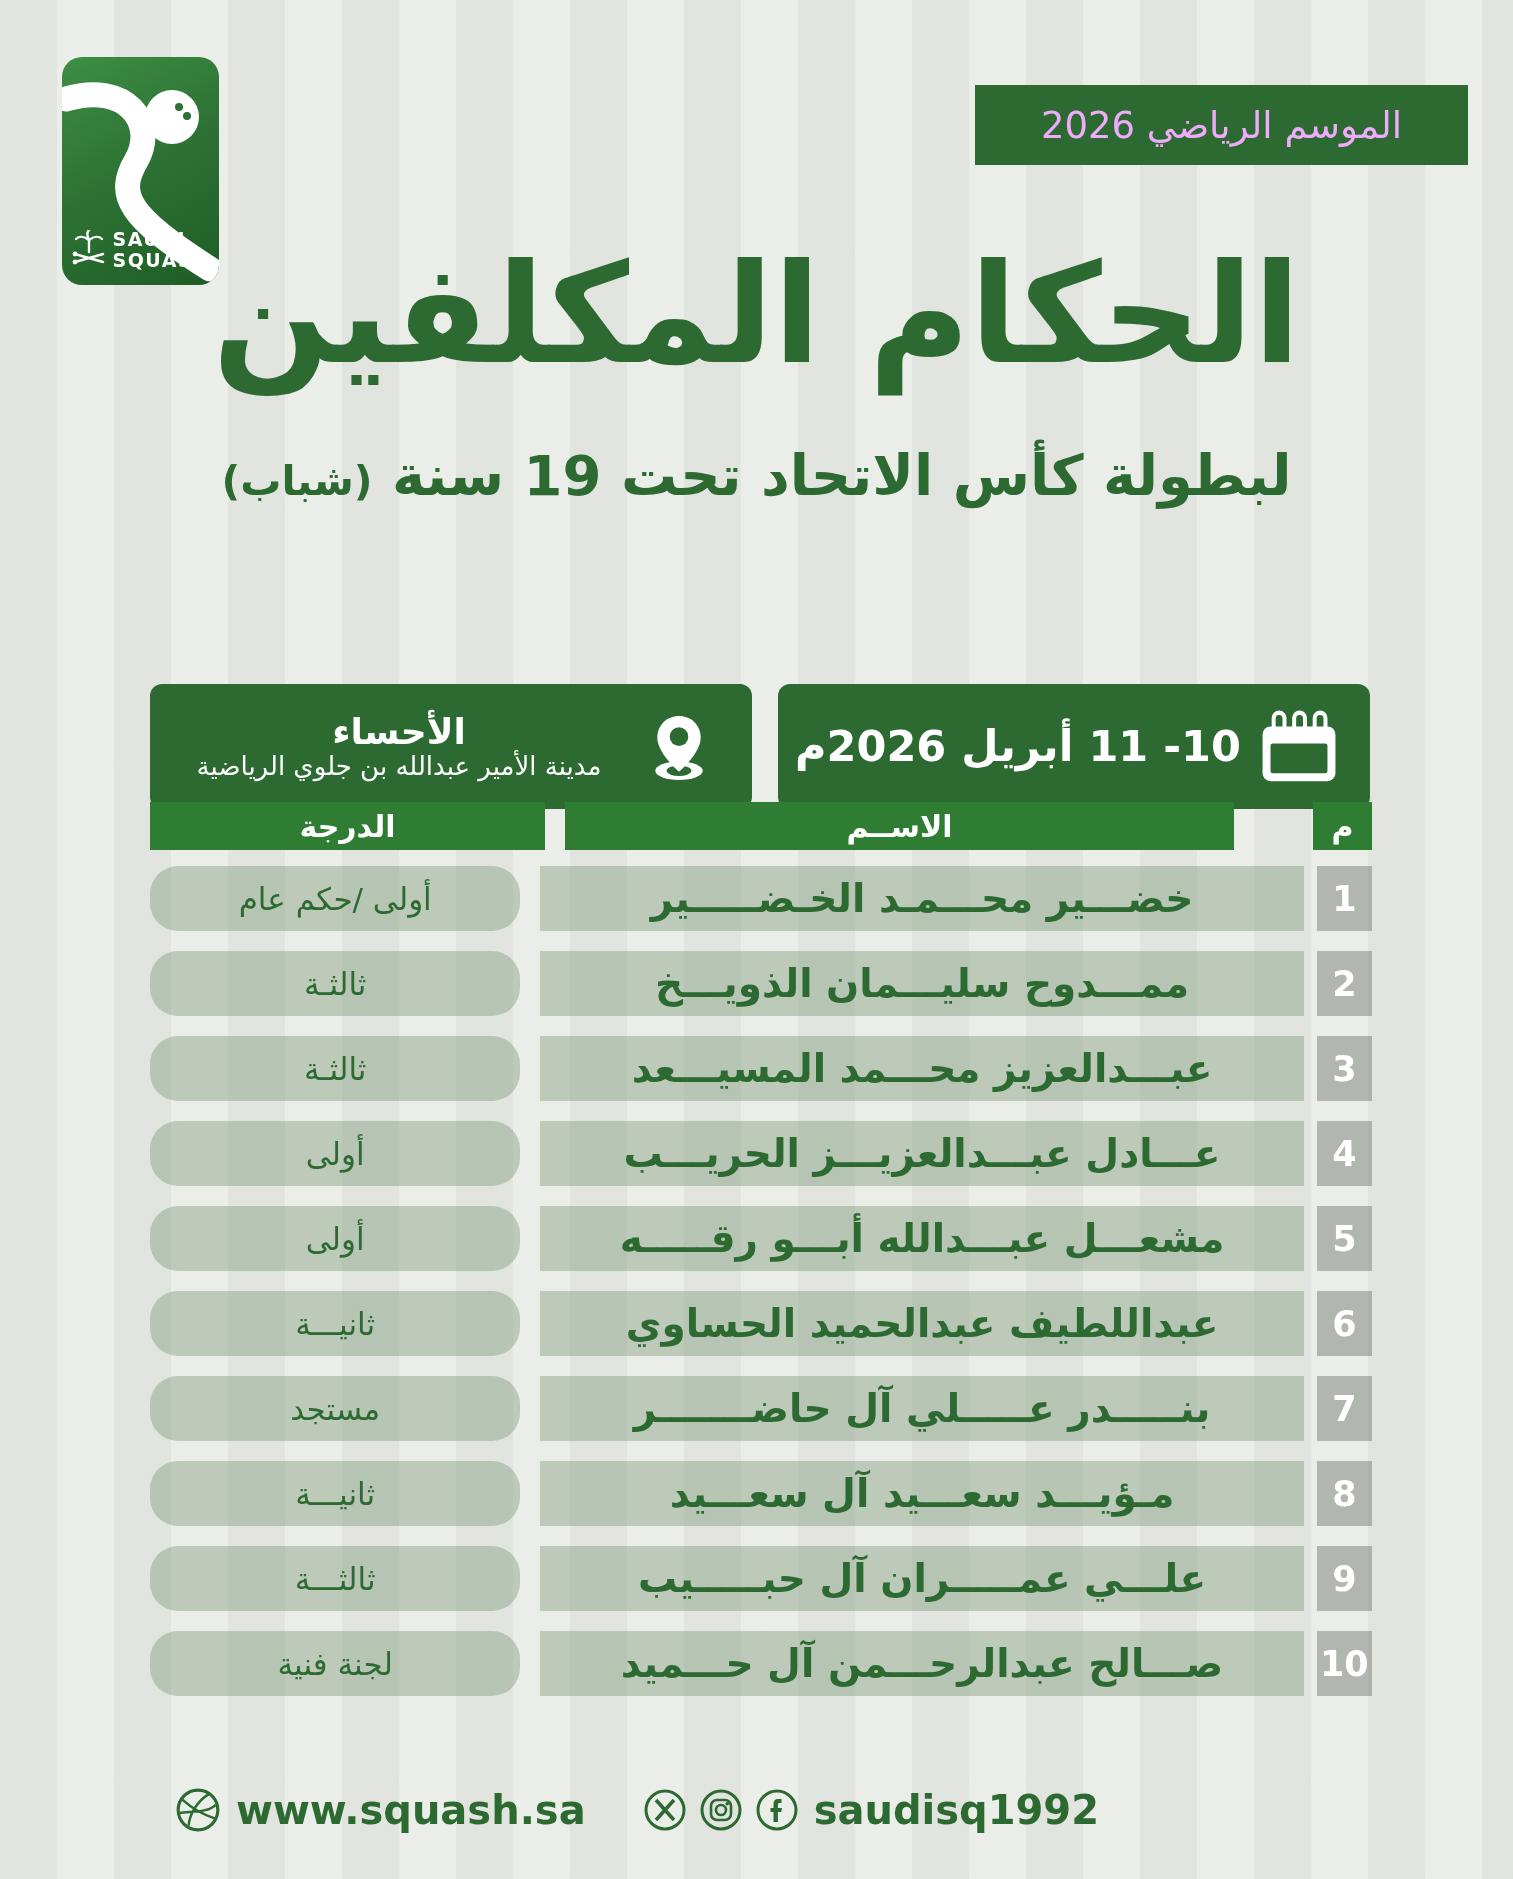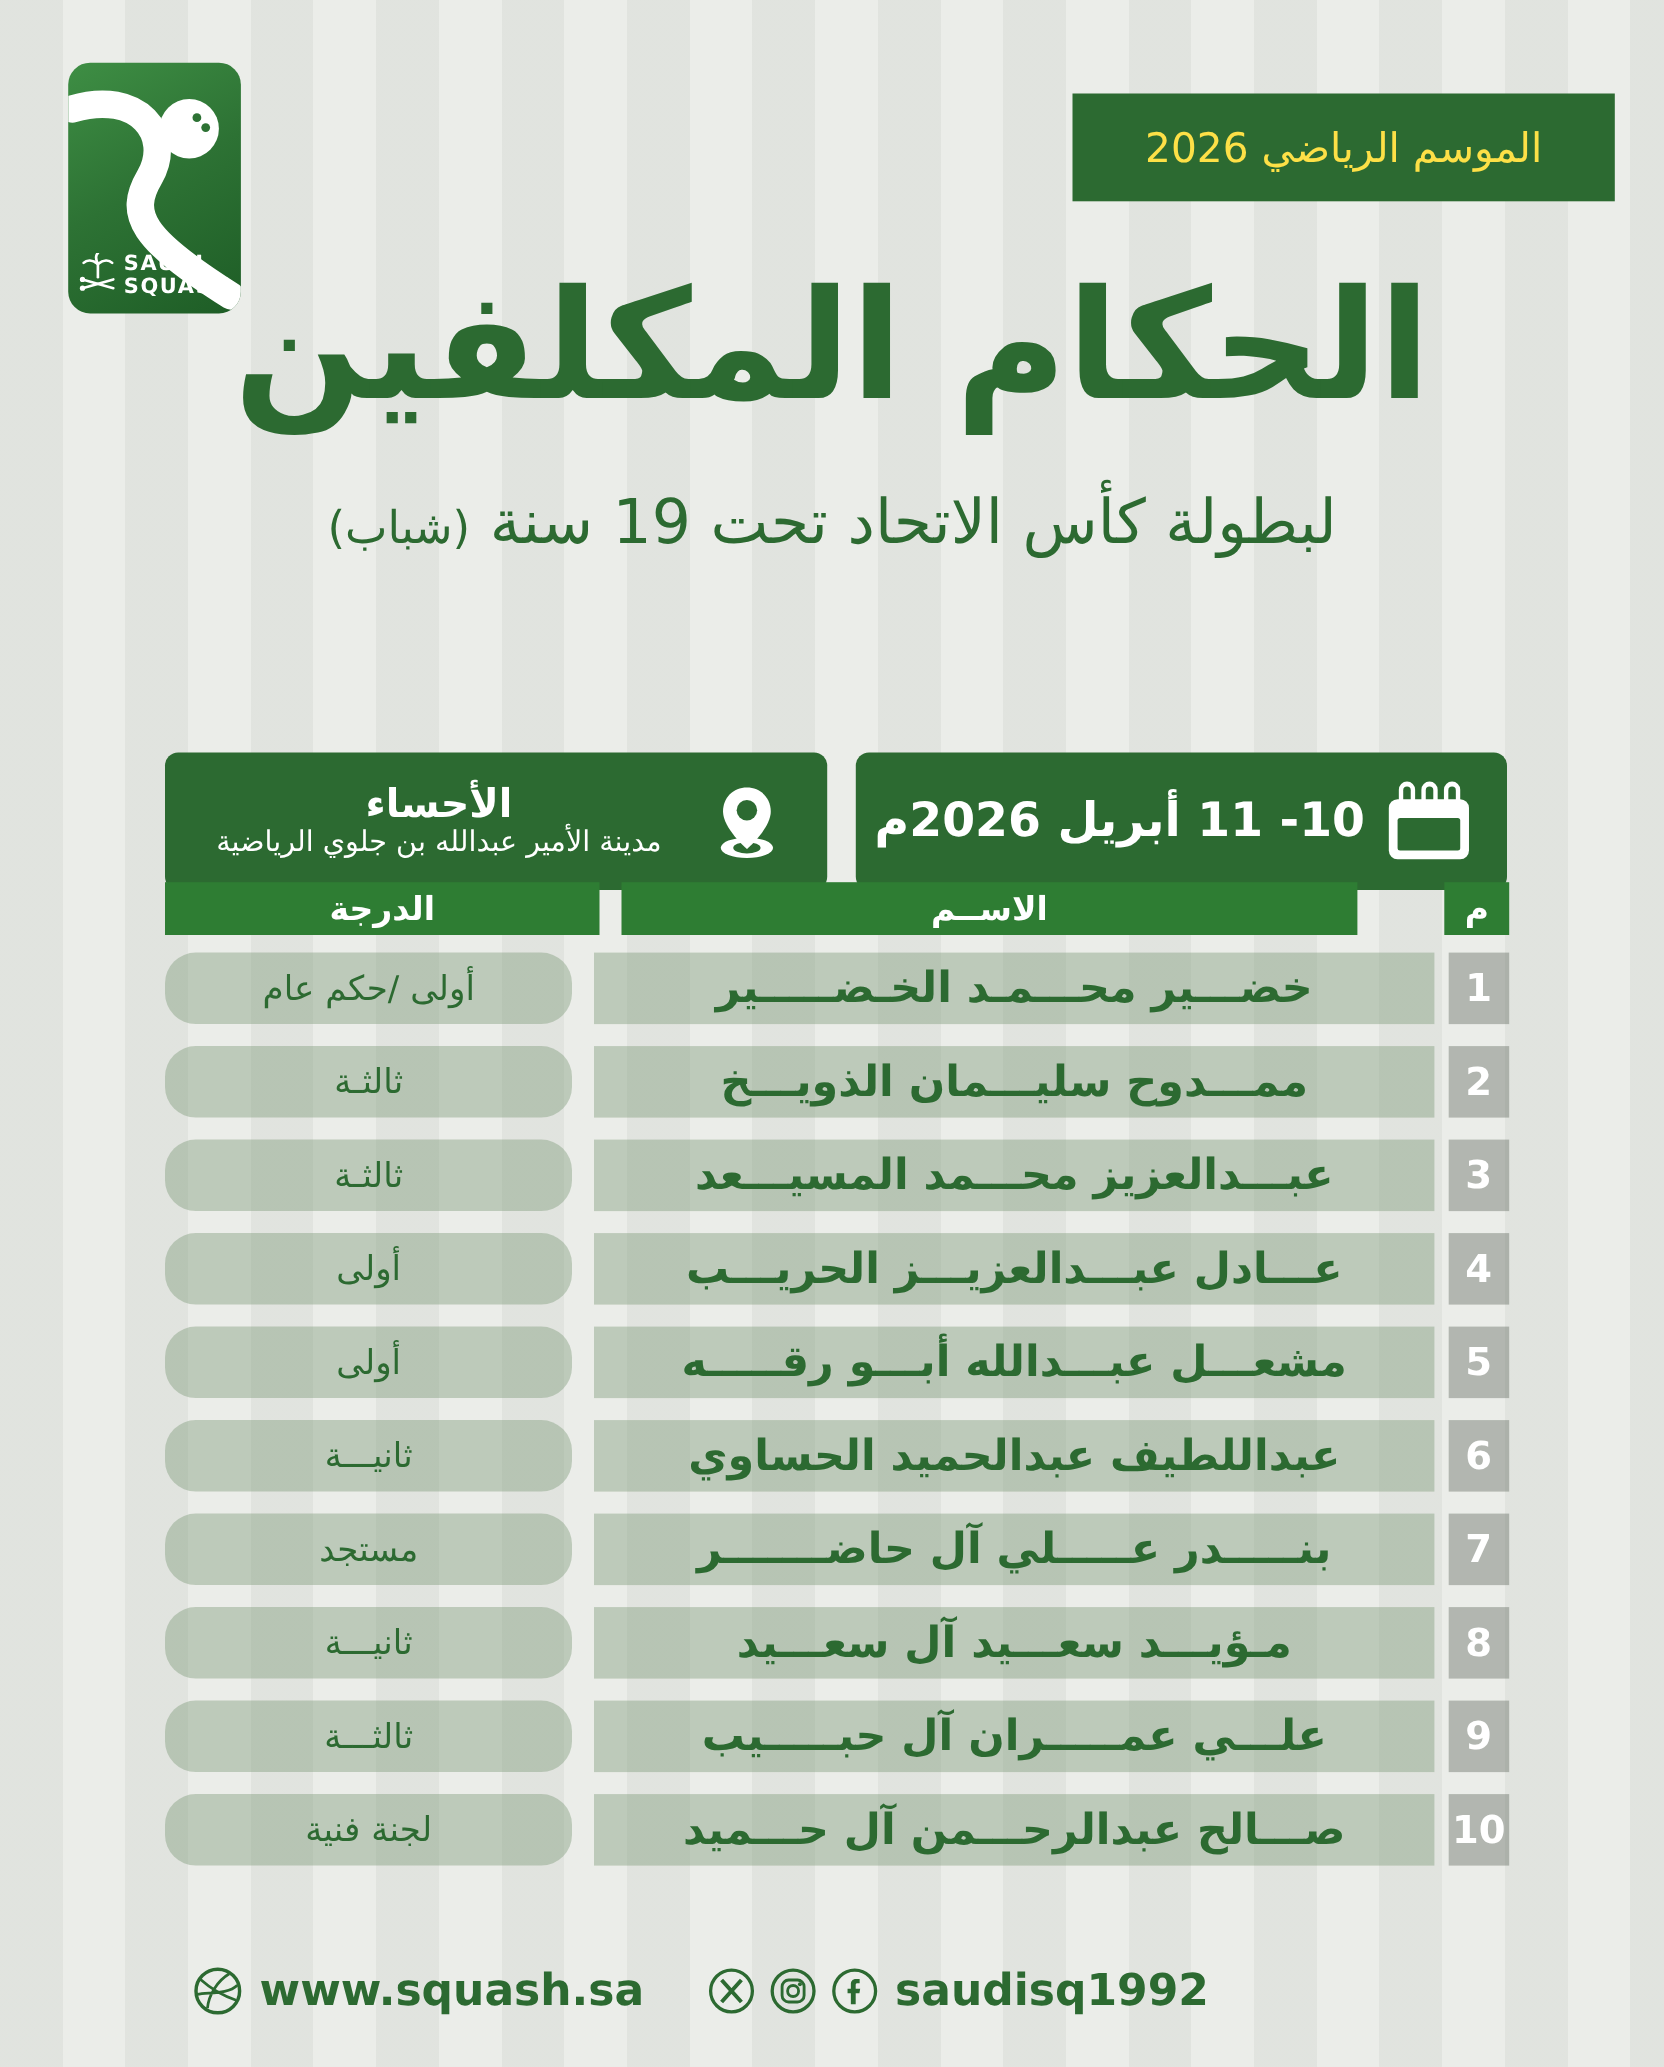--- a/index.html
+++ b/index.html
@@ -14,26 +14,26 @@
     --dg:#2c6a31;   
     --hg:#2e7d33;   
   }
   
   .logo{position:absolute;left:62px;top:57px;width:157px;height:228px;border-radius:20px;
     background:linear-gradient(150deg,#3e8e44 0%,#2d7234 48%,#1e5d26 100%);overflow:hidden;}
   .logo svg.art{position:absolute;left:0;top:0;}
   .brand{position:absolute;left:0;right:0;bottom:14px;display:flex;align-items:center;justify-content:center;gap:6px;}
   .brand-text{color:#fff;font-weight:bold;font-size:19px;line-height:1.1;letter-spacing:1.5px;white-space:pre;}
   
-  .season{position:absolute;left:975px;top:85px;width:493px;height:98px;background:var(--dg);
-    display:flex;align-items:center;justify-content:center;color:#fde047;font-size:37px;direction:rtl;}
+  .season{position:absolute;left:975px;top:85px;width:493px;height:80px;background:var(--dg);
+    display:flex;align-items:center;justify-content:center;color:#f0abfc;font-size:37px;direction:rtl;}
   
   .title{position:absolute;left:0;right:0;top:178px;height:272px;display:flex;align-items:center;justify-content:center;
     font-size:138px;font-weight:bold;color:var(--dg);direction:rtl;}
-  .subtitle{position:absolute;left:0;right:0;top:443px;text-align:center;font-size:56px;font-weight:normal;
+  .subtitle{position:absolute;left:0;right:0;top:443px;text-align:center;font-size:56px;font-weight:bold;
     color:var(--dg);direction:rtl;}
   .subtitle .note{font-size:41px;}
   
   .pill{position:absolute;top:684px;height:125px;background:var(--dg);border-radius:12px;
     display:flex;align-items:center;direction:rtl;color:#fff;}
   .pill.location{left:150px;width:602px;}
   .pill.date{left:778px;width:592px;}
   .pill .icon{flex:0 0 auto;display:flex;align-items:center;justify-content:center;}
   .pill.location .icon{margin-right:42px;}
   .pill.date .icon{margin-right:30px;}

